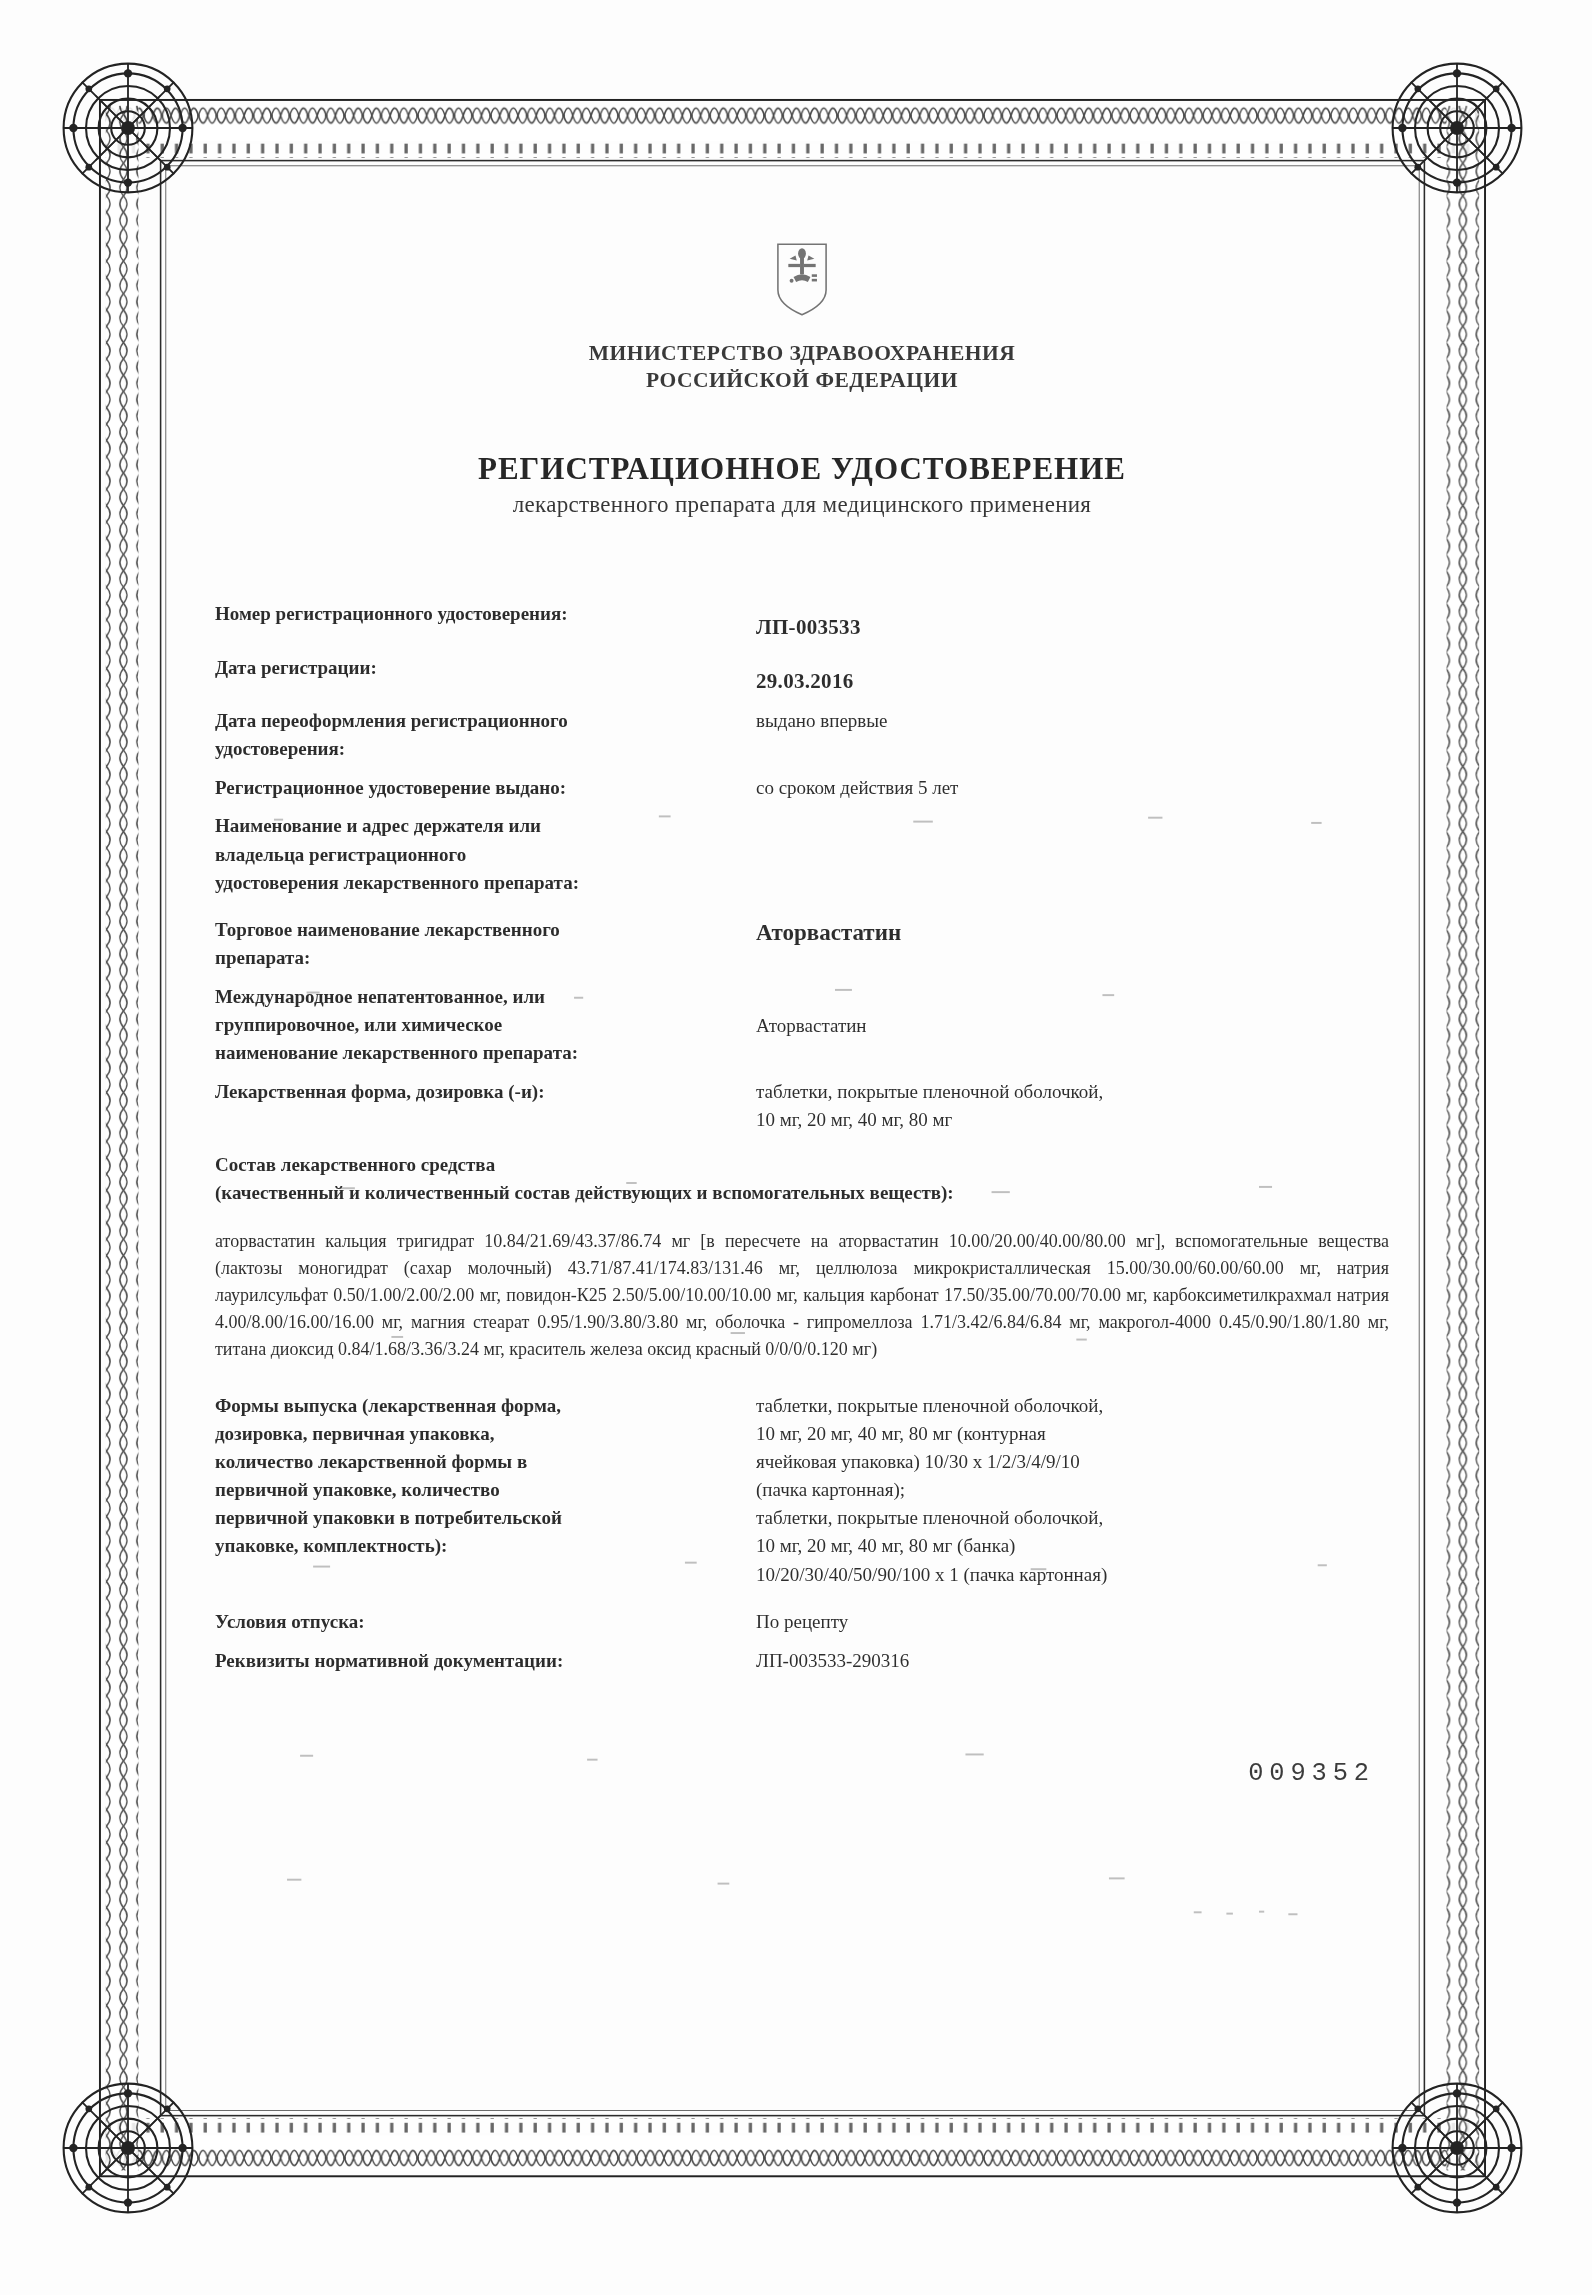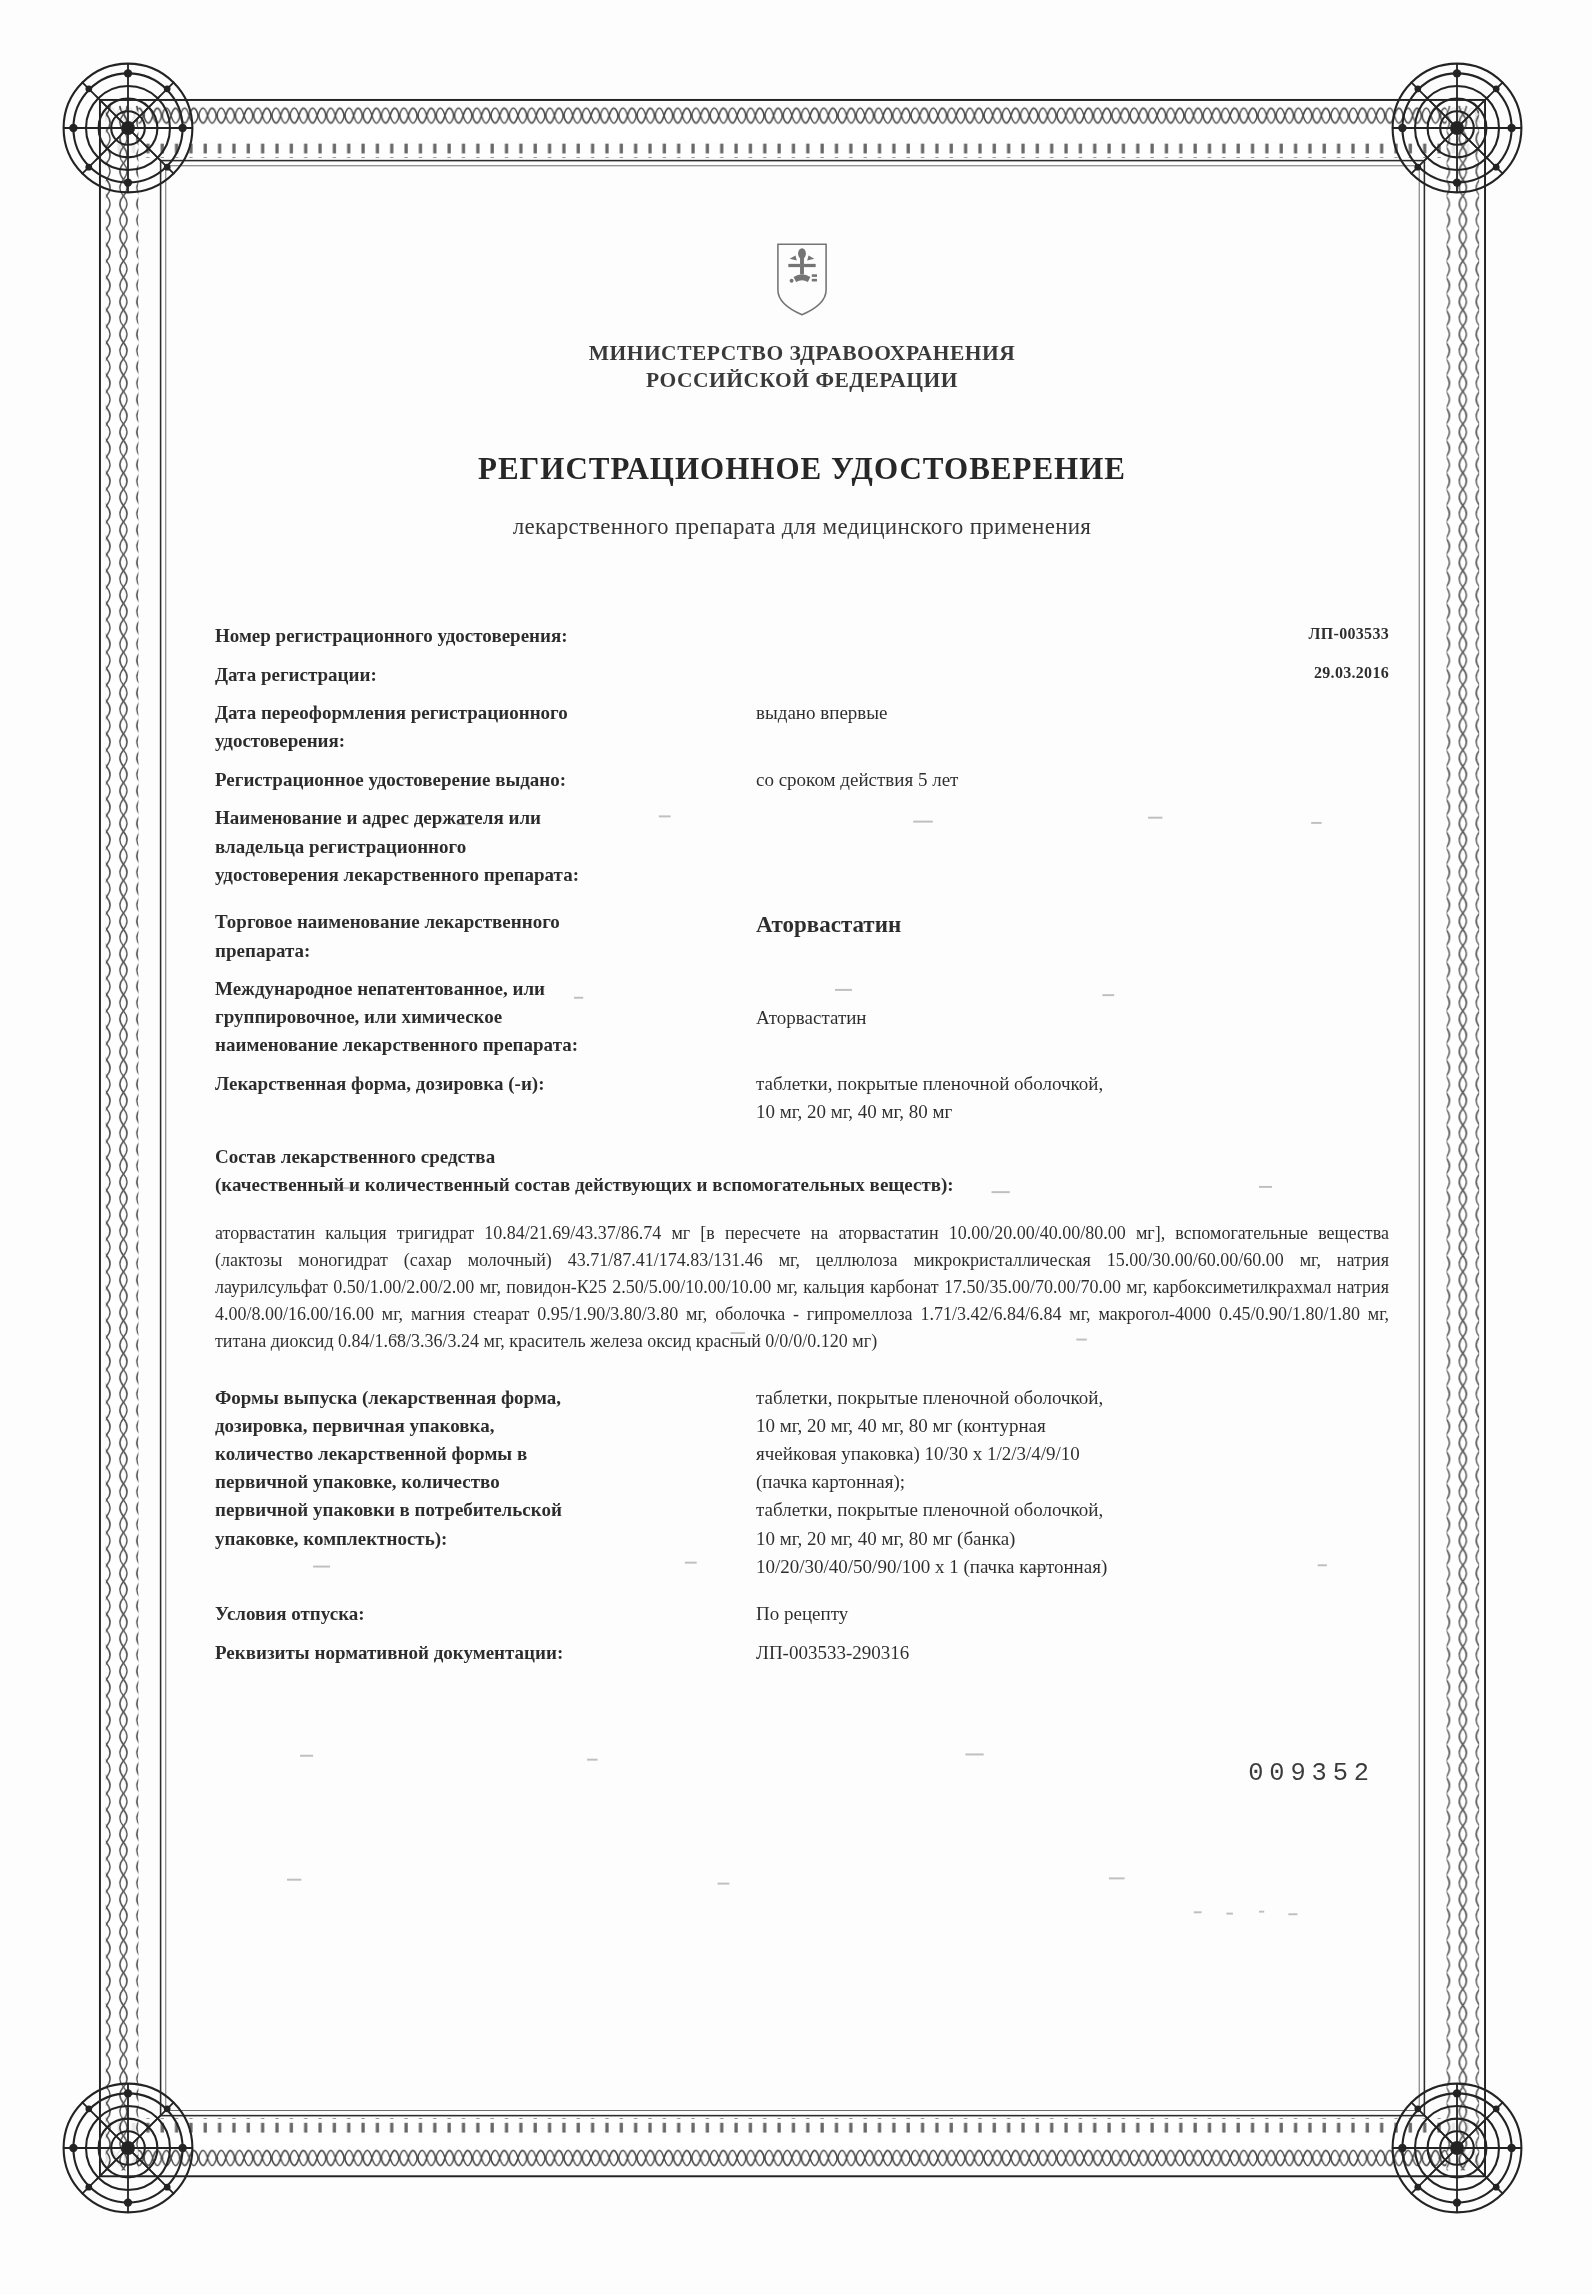--- a/index.html
+++ b/index.html
@@ -88,21 +88,21 @@
     margin-top: 56px;
     text-align: center;
     font-size: 31px;
     font-weight: 700;
     letter-spacing: 1px;
     color: #151515;
     white-space: nowrap;
     opacity: .92;
   }
   .doc-subtitle {
-    margin-top: 27px;
+    margin-top: 5px;
     text-align: center;
     font-size: 23px;
     font-weight: 400;
     letter-spacing: 0.3px;
     color: #1b1b1b;
     white-space: nowrap;
     opacity: .88;
   }
 
   
@@ -128,21 +128,21 @@
   }
   .value {
     flex: 1 1 auto;
     font-size: 19px;
     line-height: 1.48;
     font-weight: 400;
     color: #171717;
     opacity: .9;
   }
   .value.big   { font-size: 23px; font-weight: 700; }
-  .value.num   { text-align: right; font-size: 16px; font-weight: 700; letter-spacing: 0.3px; }
+  .value.num   { text-align: left; font-size: 21px; font-weight: 700; letter-spacing: 0.3px; margin-top: 12px; }
 
   .row.gap-sm  { margin-top: 10.4px; }
   .row.gap-md  { margin-top: 19.6px; }
   .row.gap-lg  { margin-top: 29px; }
 
   
   .compo-head {
     margin-top: 17px;
     font-size: 19px;
     font-weight: 700;

